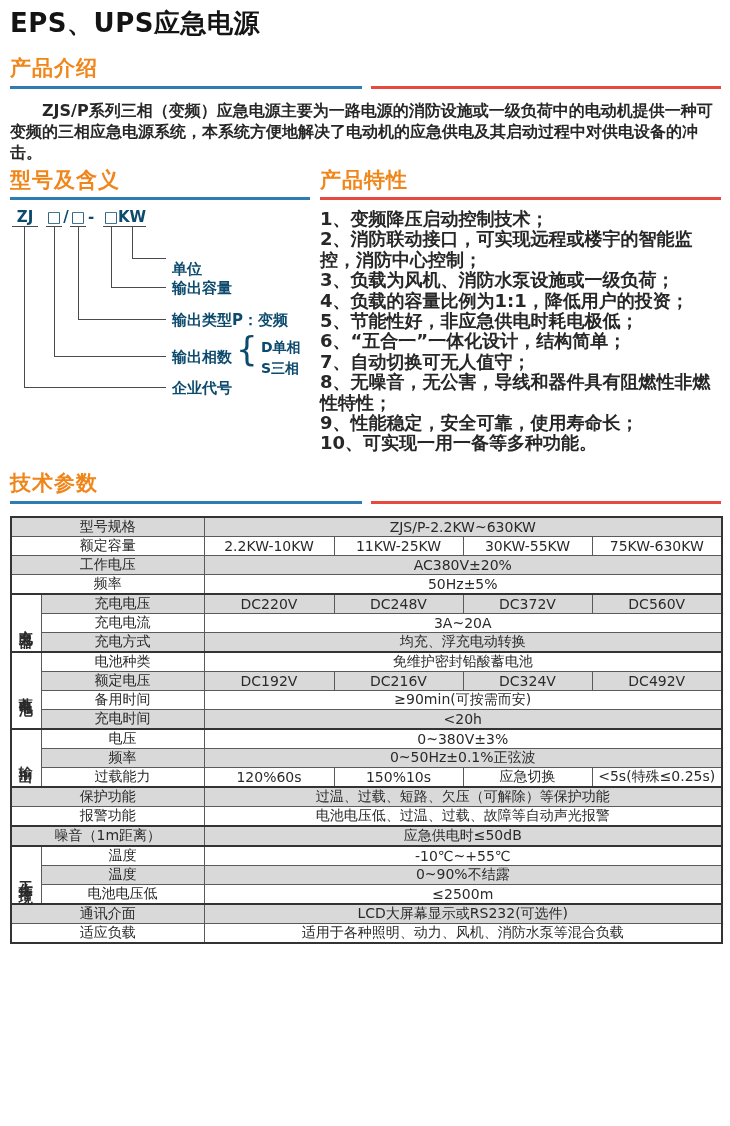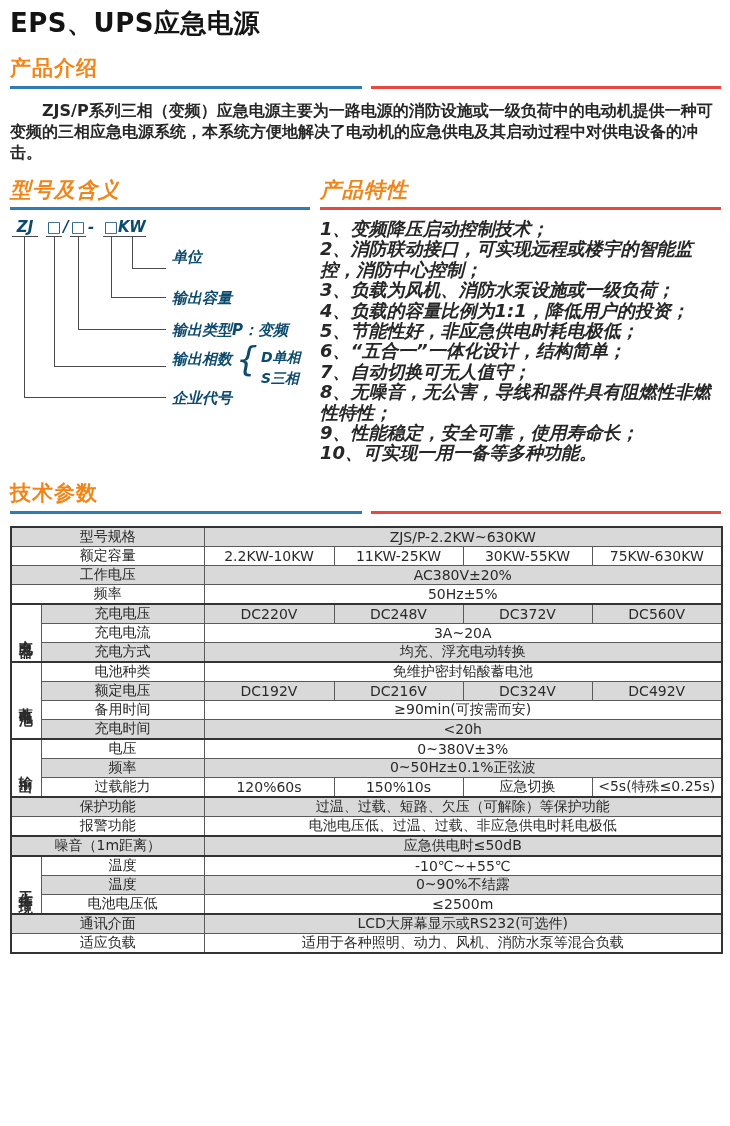--- a/index.html
+++ b/index.html
@@ -14,21 +14,21 @@
   .rule .red{background:#e8493e;}
   .rule .gap{background:transparent;}
 
   .intro-head{margin-top:15px;}
   .intro-rule .blue{width:352px;}
   .intro-rule .gap{width:9px;}
   .intro-rule .red{flex:1;}
 
   .intro-text{margin-top:11px;font-size:16px;font-weight:600;line-height:21px;color:#272727;text-indent:2em;width:711px;}
 
-  .two-col{display:flex;margin-top:14px;font-style:italic;}
+  .two-col{display:flex;margin-top:4px;}
   .col-left{width:310px;}
   .col-right{width:401px;}
   .rule-left{margin-top:4px;}
   .rule-left .blue{width:300px;}
   .rule-right{margin-top:4px;}
   .rule-right .red{flex:1;}
 
   
   .diagram{position:relative;height:202px;margin-top:8px;font-weight:600;color:#0c4a6e;}
   .sym{position:absolute;top:0;height:18px;font-size:15px;text-align:center;border-bottom:1px solid #4a4a4a;}
@@ -89,24 +89,24 @@
         <span class="sym nl" style="left:76px;width:10px;">-</span>
         <span class="sym" style="left:93px;width:16px;">□</span>
         <span class="sym" style="left:108px;width:28px;">KW</span>
 
         <div class="conn" style="left:122px;top:19px;width:33px;height:31px;"></div>
         <div class="conn" style="left:101px;top:19px;width:54px;height:60px;"></div>
         <div class="conn" style="left:68px;top:19px;width:87px;height:92px;"></div>
         <div class="conn" style="left:44px;top:19px;width:111px;height:129px;"></div>
         <div class="conn" style="left:14px;top:19px;width:141px;height:160px;"></div>
 
-        <span class="callout" style="left:162px;top:30px;">单位</span>
+        <span class="callout" style="left:162px;top:52px;">单位</span>
         <span class="callout" style="left:162px;top:71px;">输出容量</span>
         <span class="callout" style="left:162px;top:103px;">输出类型P：变频</span>
-        <span class="callout" style="left:162px;top:132px;">输出相数</span>
+        <span class="callout" style="left:162px;top:140px;">输出相数</span>
         <span class="brace" style="left:226px;top:124px;">{</span>
         <span class="phase" style="left:251px;top:131px;">D单相</span>
         <span class="phase" style="left:251px;top:152px;">S三相</span>
         <span class="callout" style="left:162px;top:171px;">企业代号</span>
       </div>
     </div>
 
     <div class="col-right">
       <div class="sec-head">产品特性</div>
       <div class="rule rule-right">
@@ -215,21 +215,21 @@
           <td class="val">150%10s</td>
           <td class="val">应急切换</td>
           <td class="val">&lt;5s(特殊≤0.25s)</td>
         </tr>
         <tr class="shade section">
           <td class="label" colspan="2">保护功能</td>
           <td class="val" colspan="4">过温、过载、短路、欠压（可解除）等保护功能</td>
         </tr>
         <tr class="plain">
           <td class="label" colspan="2">报警功能</td>
-          <td class="val" colspan="4">电池电压低、过温、过载、非应急供电时耗电极低</td>
+          <td class="val" colspan="4">电池电压低、过温、过载、故障等自动声光报警</td>
         </tr>
         <tr class="shade section">
           <td class="label" colspan="2">噪音（1m距离）</td>
           <td class="val" colspan="4">应急供电时≤50dB</td>
         </tr>
         <tr class="plain section">
           <td class="group" rowspan="3">工作环境</td>
           <td class="label">温度</td>
           <td class="val" colspan="4">-10℃~+55℃</td>
         </tr>

